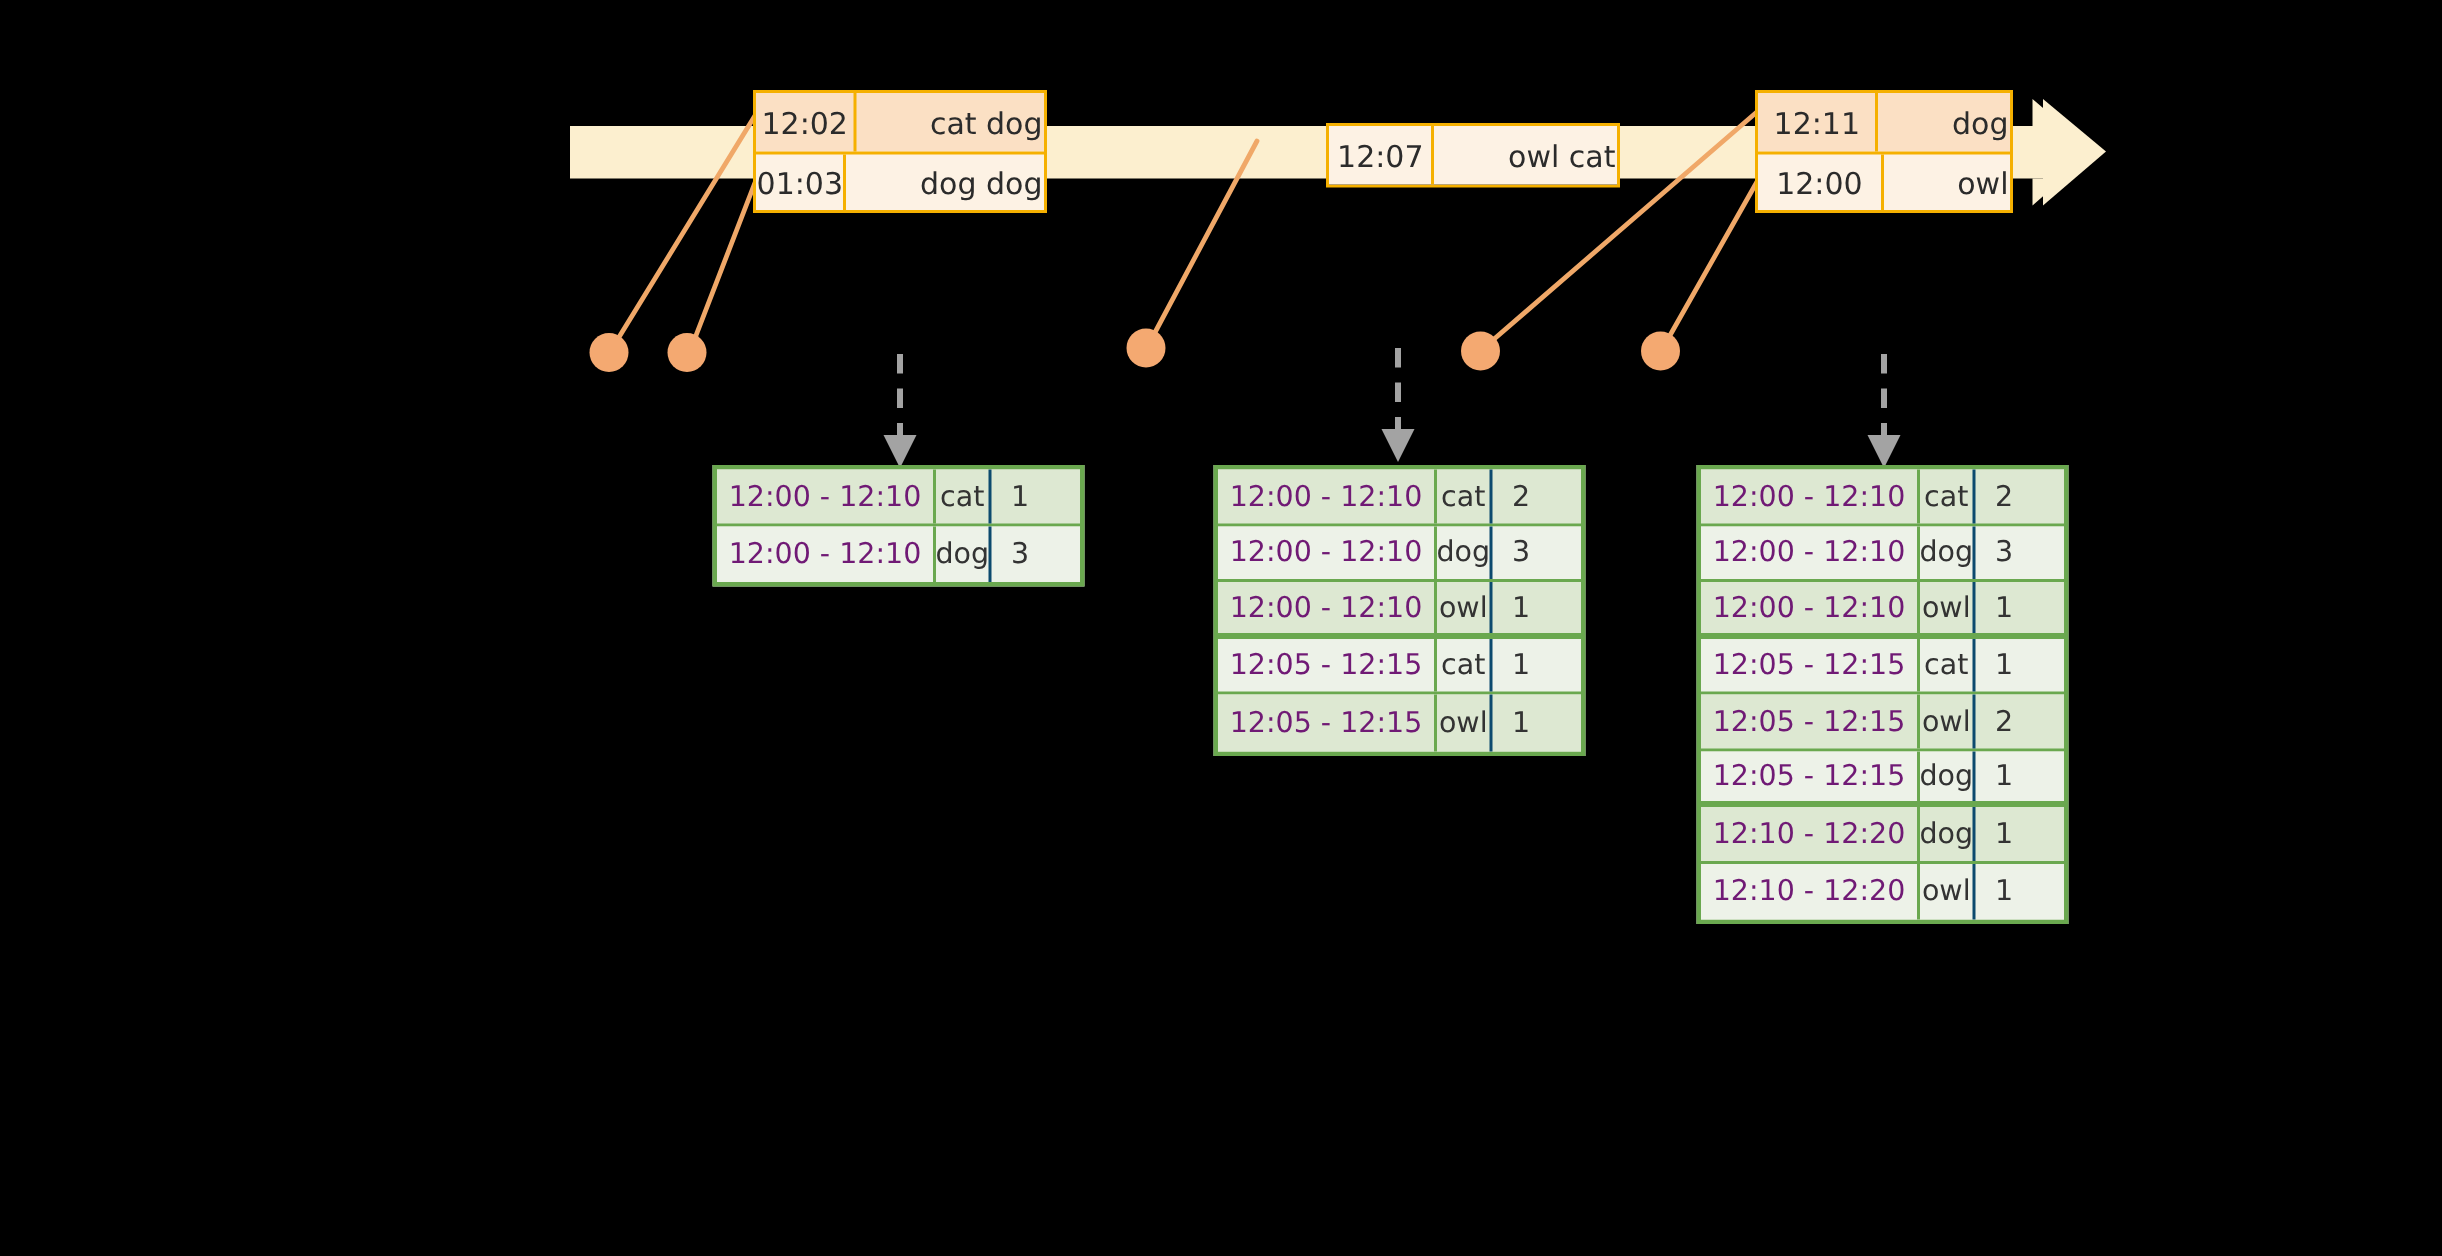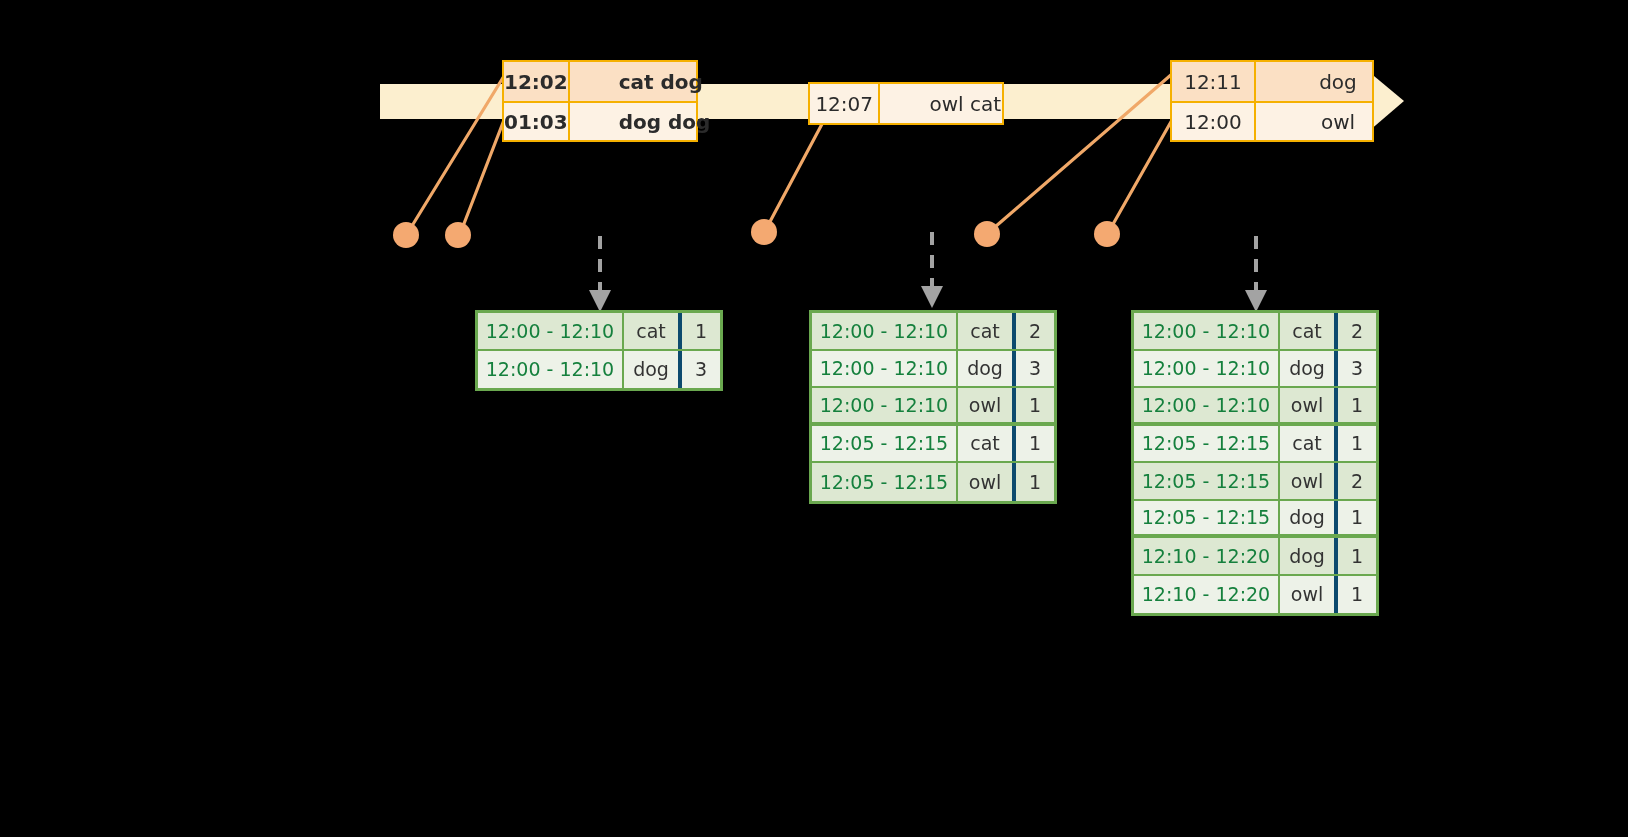--- a/index.html
+++ b/index.html
@@ -88,32 +88,32 @@
   .grow.dark { background: #dde8d2; }
   .grow.lite { background: #edf2e8; }
   .grow.groupend { border-bottom: 4px solid #6aa84f; }
   .gwin {
     width: 146px;
     box-sizing: border-box;
     display: flex;
     align-items: center;
     justify-content: center;
     font-size: 19px;
-    color: #15803d;
+    color: #701a75;
     border-right: 2px solid #6aa84f;
   }
   .gword {
-    width: 58px;
+    width: 37px;
     box-sizing: border-box;
     display: flex;
     align-items: center;
     justify-content: center;
     font-size: 19px;
     color: #333333;
-    border-right: 4px solid #0c4a6e;
+    border-right: 2px solid #0c4a6e;
   }
   .gcount {
     width: 38px;
     box-sizing: border-box;
     display: flex;
     align-items: center;
     justify-content: center;
     font-size: 19px;
     color: #333333;
   }
@@ -156,39 +156,39 @@
         <line x1="932" y1="232" x2="932" y2="288" stroke-dasharray="13,10"></line>
         <polygon points="921,286 943,286 932,308" stroke="none"></polygon>
       </g>
       <g>
         <line x1="1256" y1="236" x2="1256" y2="292" stroke-dasharray="13,10"></line>
         <polygon points="1245,290 1267,290 1256,312" stroke="none"></polygon>
       </g>
     </g>
   </svg>
 
-  <div class="evt-group" style="left:502px; top:60px; width:196px;font-weight:bold;">
+  <div class="evt-group" style="left:502px; top:60px; width:196px;">
     <div class="evt-row shade">
       <div class="evt-time">12:02</div>
       <div class="evt-words">cat dog</div>
     </div>
     <div class="evt-row light">
       <div class="evt-time">01:03</div>
       <div class="evt-words">dog dog</div>
     </div>
   </div>
 
-  <div class="evt-group" style="left:808px; top:82px; width:196px;">
+  <div class="evt-group" style="left:884px; top:82px; width:196px;">
     <div class="evt-row light">
       <div class="evt-time">12:07</div>
       <div class="evt-words">owl cat</div>
     </div>
   </div>
 
-  <div class="evt-group" style="left:1170px; top:60px; width:204px;">
+  <div class="evt-group" style="left:1170px; top:60px; width:172px;">
     <div class="evt-row shade">
       <div class="evt-time">12:11</div>
       <div class="evt-words">dog</div>
     </div>
     <div class="evt-row light">
       <div class="evt-time">12:00</div>
       <div class="evt-words">owl</div>
     </div>
   </div>
 

